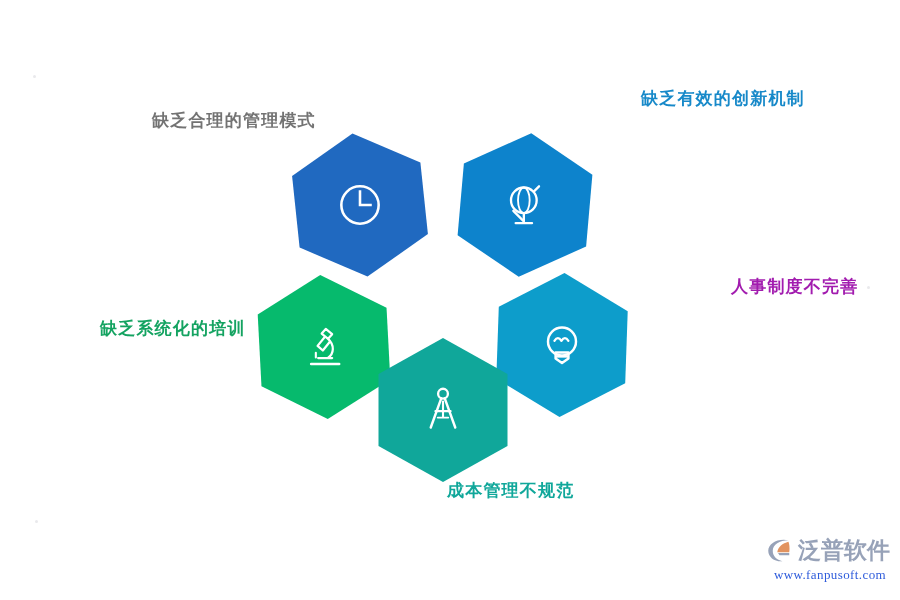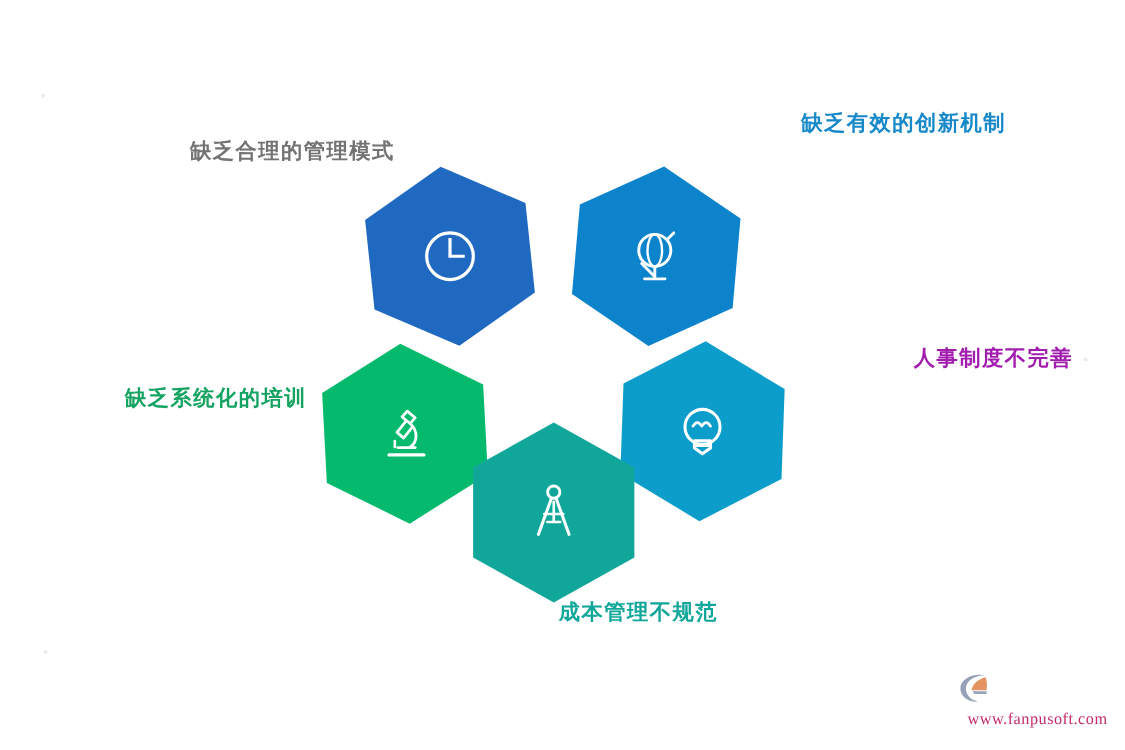--- a/index.html
+++ b/index.html
@@ -72,21 +72,21 @@
   .label {
     position: absolute;
     font-size: 17px;
     font-weight: bold;
     letter-spacing: 1.2px;
     white-space: nowrap;
     line-height: 1.2;
   }
   .label-mgmt     { left: 152px; top: 111px; }
   .label-innov    { left: 641px; top: 89px;  }
-  .label-train    { left: 100px; top: 309px; }
+  .label-train    { left: 100px; top: 319px; }
   .label-hr       { left: 731px; top: 277px; }
   .label-cost     { left: 447px; top: 482px; font-family: Liberation Mono, monospace; }
 
   
   .watermark {
     position: absolute;
     left: 766px;
     top: 534px;
     width: 128px;
     height: 52px;
@@ -108,21 +108,21 @@
     font-size: 23px;
     font-weight: bold;
     color: #8f9bb3;
     letter-spacing: 0px;
     margin-left: 2px;
     line-height: 30px;
     font-family: "DejaVu Sans", "Liberation Sans", sans-serif;
   }
   .wm-url {
     font-size: 13px;
-    color: #be185d;
+    color: #1d4ed8;
     letter-spacing: 0.4px;
     margin-top: 1px;
     font-family: "Liberation Serif", "DejaVu Serif", serif;
     text-align: center;
     width: 128px;
   }
 
   
   .speck {
     position: absolute;
@@ -231,17 +231,18 @@
 
   <div class="watermark">
     <div class="wm-row">
       <span class="wm-mark">
         <svg viewBox="0 0 40 40">
           <path d="M30 7 C16 4 3 11 3 21 C3 30 12 36 22 35 C14 33 9 28 9 21 C9 13 18 7 30 7 Z" fill="#8f9bb3"></path>
           <path d="M30 9 C22 11 16 16 15 23 L31 23 C32 17 31 12 30 9 Z" fill="#e08a52"></path>
           <path d="M16 24 L31 24 L31 27 L18 27 Z" fill="#8f9bb3"></path>
         </svg>
       </span>
+      <span class="wm-name">泛普软件</span>
     </div>
     <div class="wm-url">www.fanpusoft.com</div>
   </div>
 
 </div>
 
 </body></html>

